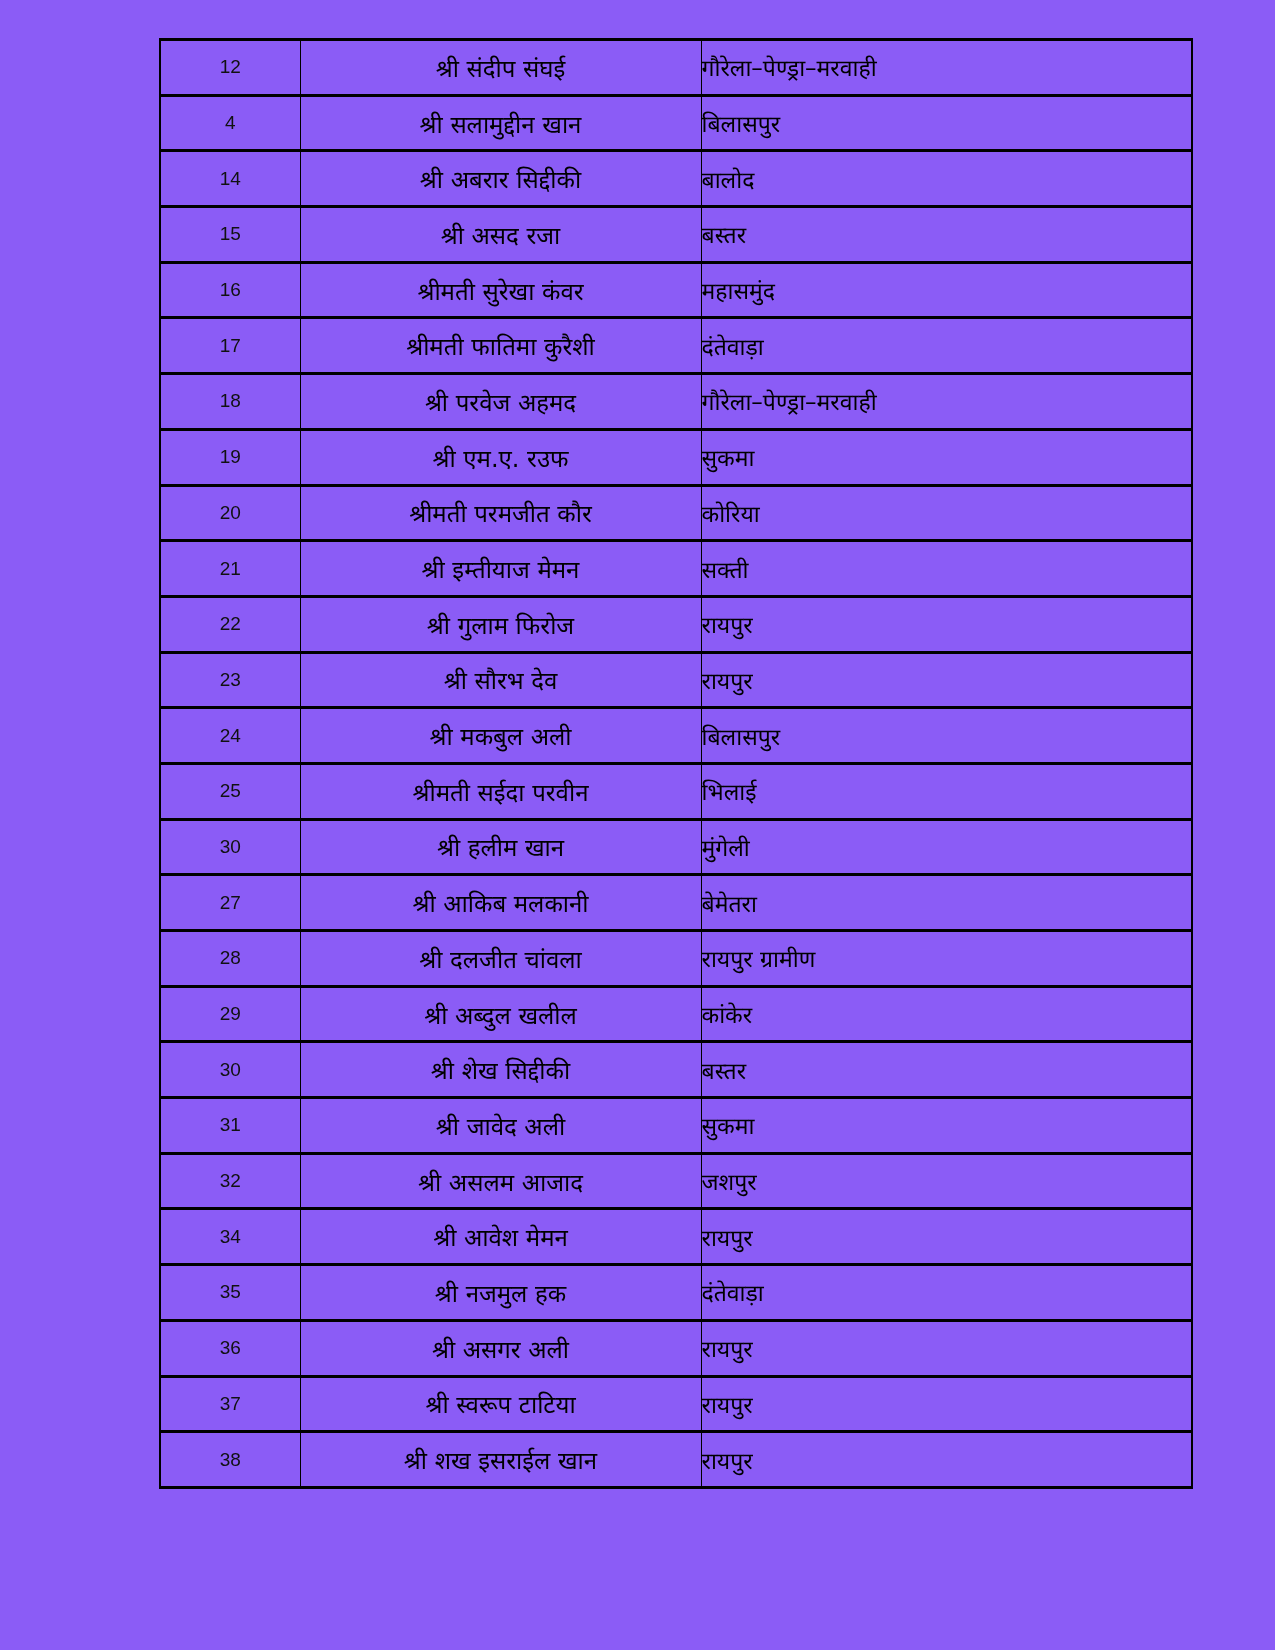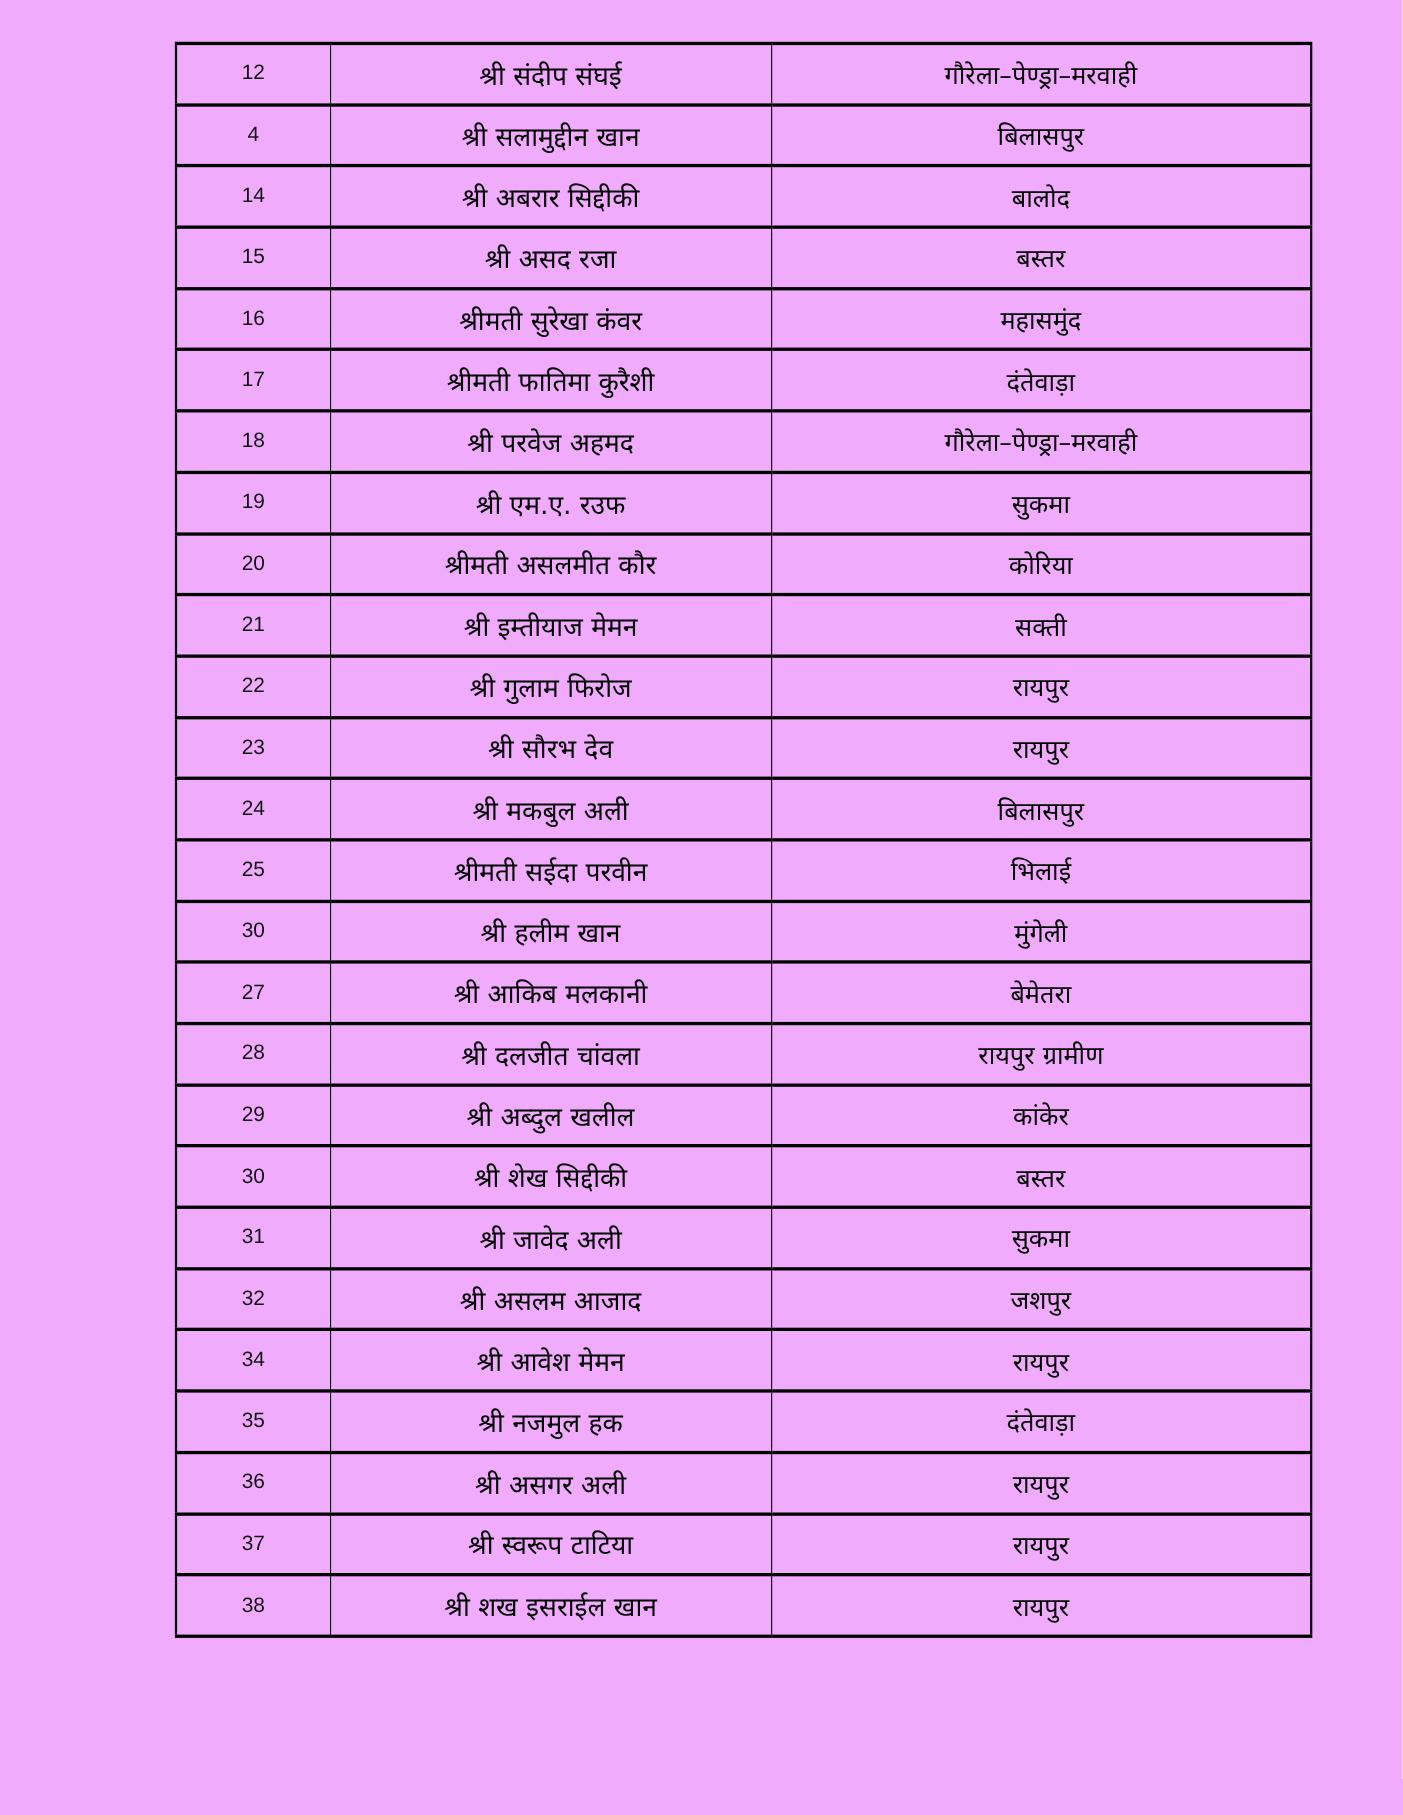--- a/index.html
+++ b/index.html
@@ -4,21 +4,21 @@
 <style>
   html, body {
     margin: 0;
     padding: 0;
     background: #ffffff;
   }
   .page {
     position: relative;
     width: 1275px;
     height: 1650px;
-    background: #f0abfc;
+    background: #8b5cf6;
     overflow: hidden;
     font-family: "DejaVu Sans", sans-serif;
     color: #000000;
   }
   table.list-table {
     position: absolute;
     left: 159px;
     top: 38px;
     width: 1032px;
     border-collapse: collapse;
@@ -43,21 +43,20 @@
     font-family: "Liberation Sans", sans-serif;
     font-size: 19px;
     color: #111111;
   }
   td.c-name {
     text-align: center;
     padding-left: 8px;
     font-size: 24px;
   }
   td.c-place {
-    text-align: center;
     font-size: 23px;
   }
 </style>
 </head>
 <body>
 
 <div class="page">
   <table class="list-table">
     <colgroup>
       <col style="width:140px">
@@ -108,21 +107,21 @@
     </tr>
 
     <tr>
       <td class="c-sr">19</td>
       <td class="c-name">श्री एम.ए. रउफ</td>
       <td class="c-place">सुकमा</td>
     </tr>
 
     <tr>
       <td class="c-sr">20</td>
-      <td class="c-name">श्रीमती असलमीत कौर</td>
+      <td class="c-name">श्रीमती परमजीत कौर</td>
       <td class="c-place">कोरिया</td>
     </tr>
 
     <tr>
       <td class="c-sr">21</td>
       <td class="c-name">श्री इम्तीयाज मेमन</td>
       <td class="c-place">सक्ती</td>
     </tr>
 
     <tr>

